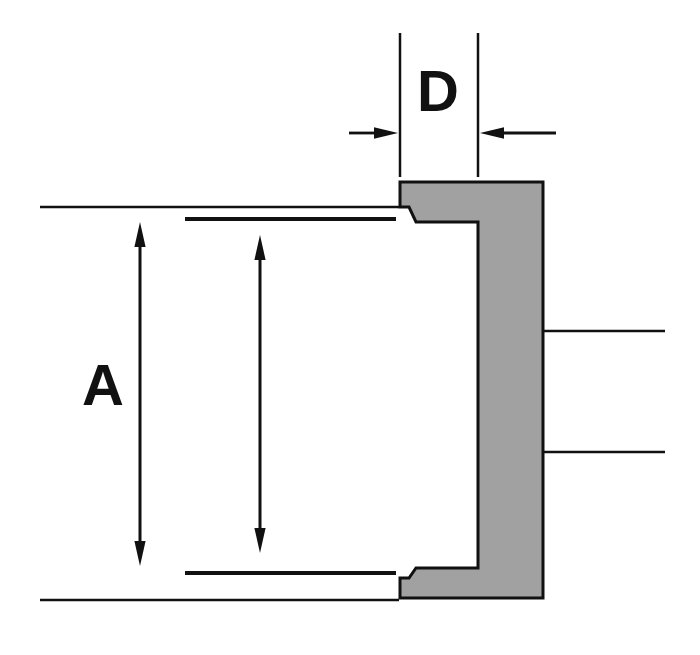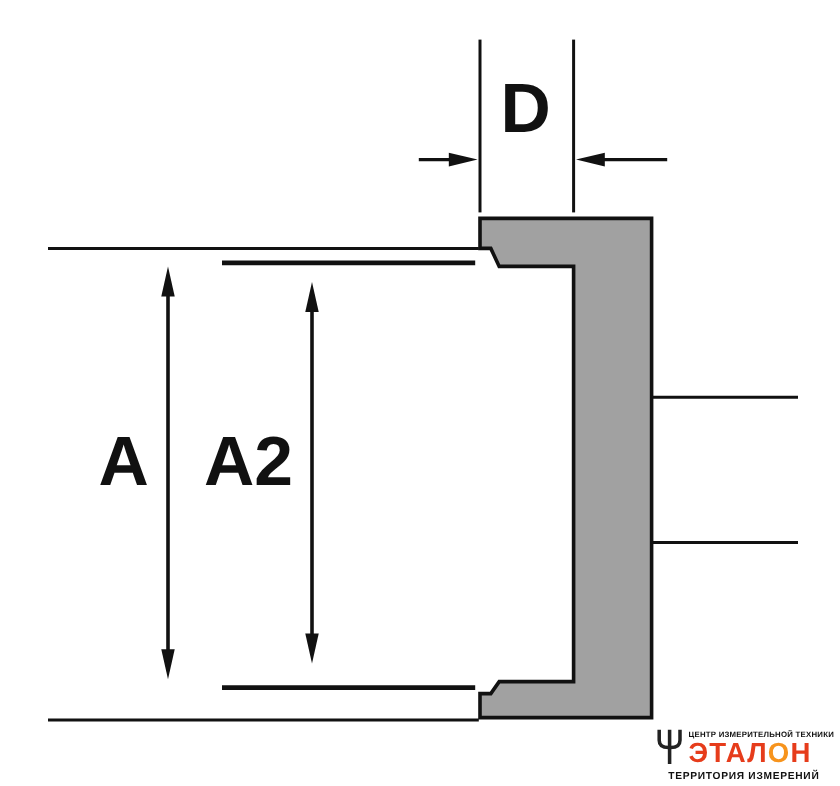--- a/index.html
+++ b/index.html
@@ -107,30 +107,15 @@
       <line x1="260" y1="257" x2="260" y2="531" stroke="#111111" stroke-width="3"></line>
       <polygon points="260,235 254.4,260 265.6,260" fill="#111111"></polygon>
       <polygon points="260,553 254.4,528 265.6,528" fill="#111111"></polygon>
     </g>
   </svg>
 
   <div class="dim-label" id="label-d">D</div>
 
   <div class="dim-label" id="label-a">A</div>
 
-  <div class="dim-label" id="label-a2">A2</div>
 
-  <div class="logo">
-    <div class="logo-row">
-      <svg width="26" height="34" viewBox="0 0 30 36">
-        <path d="M15 2 L15 35" stroke="#222222" stroke-width="3.4" fill="none"></path>
-        <path d="M5 2 L5 12 Q5 19 14 19" stroke="#222222" stroke-width="3.4" fill="none"></path>
-        <path d="M25 2 L25 12 Q25 19 16 19" stroke="#222222" stroke-width="3.4" fill="none"></path>
-      </svg>
-      <div class="logo-col">
-        <div class="logo-top-text">ЦЕНТР ИЗМЕРИТЕЛЬНОЙ ТЕХНИКИ</div>
-        <div class="logo-brand"><span>ЭТАЛ</span><span class="logo-o">О</span><span>Н</span></div>
-      </div>
-    </div>
-    <div class="logo-bottom-text">ТЕРРИТОРИЯ ИЗМЕРЕНИЙ</div>
-  </div>
 
 </div>
 
 </body></html>

